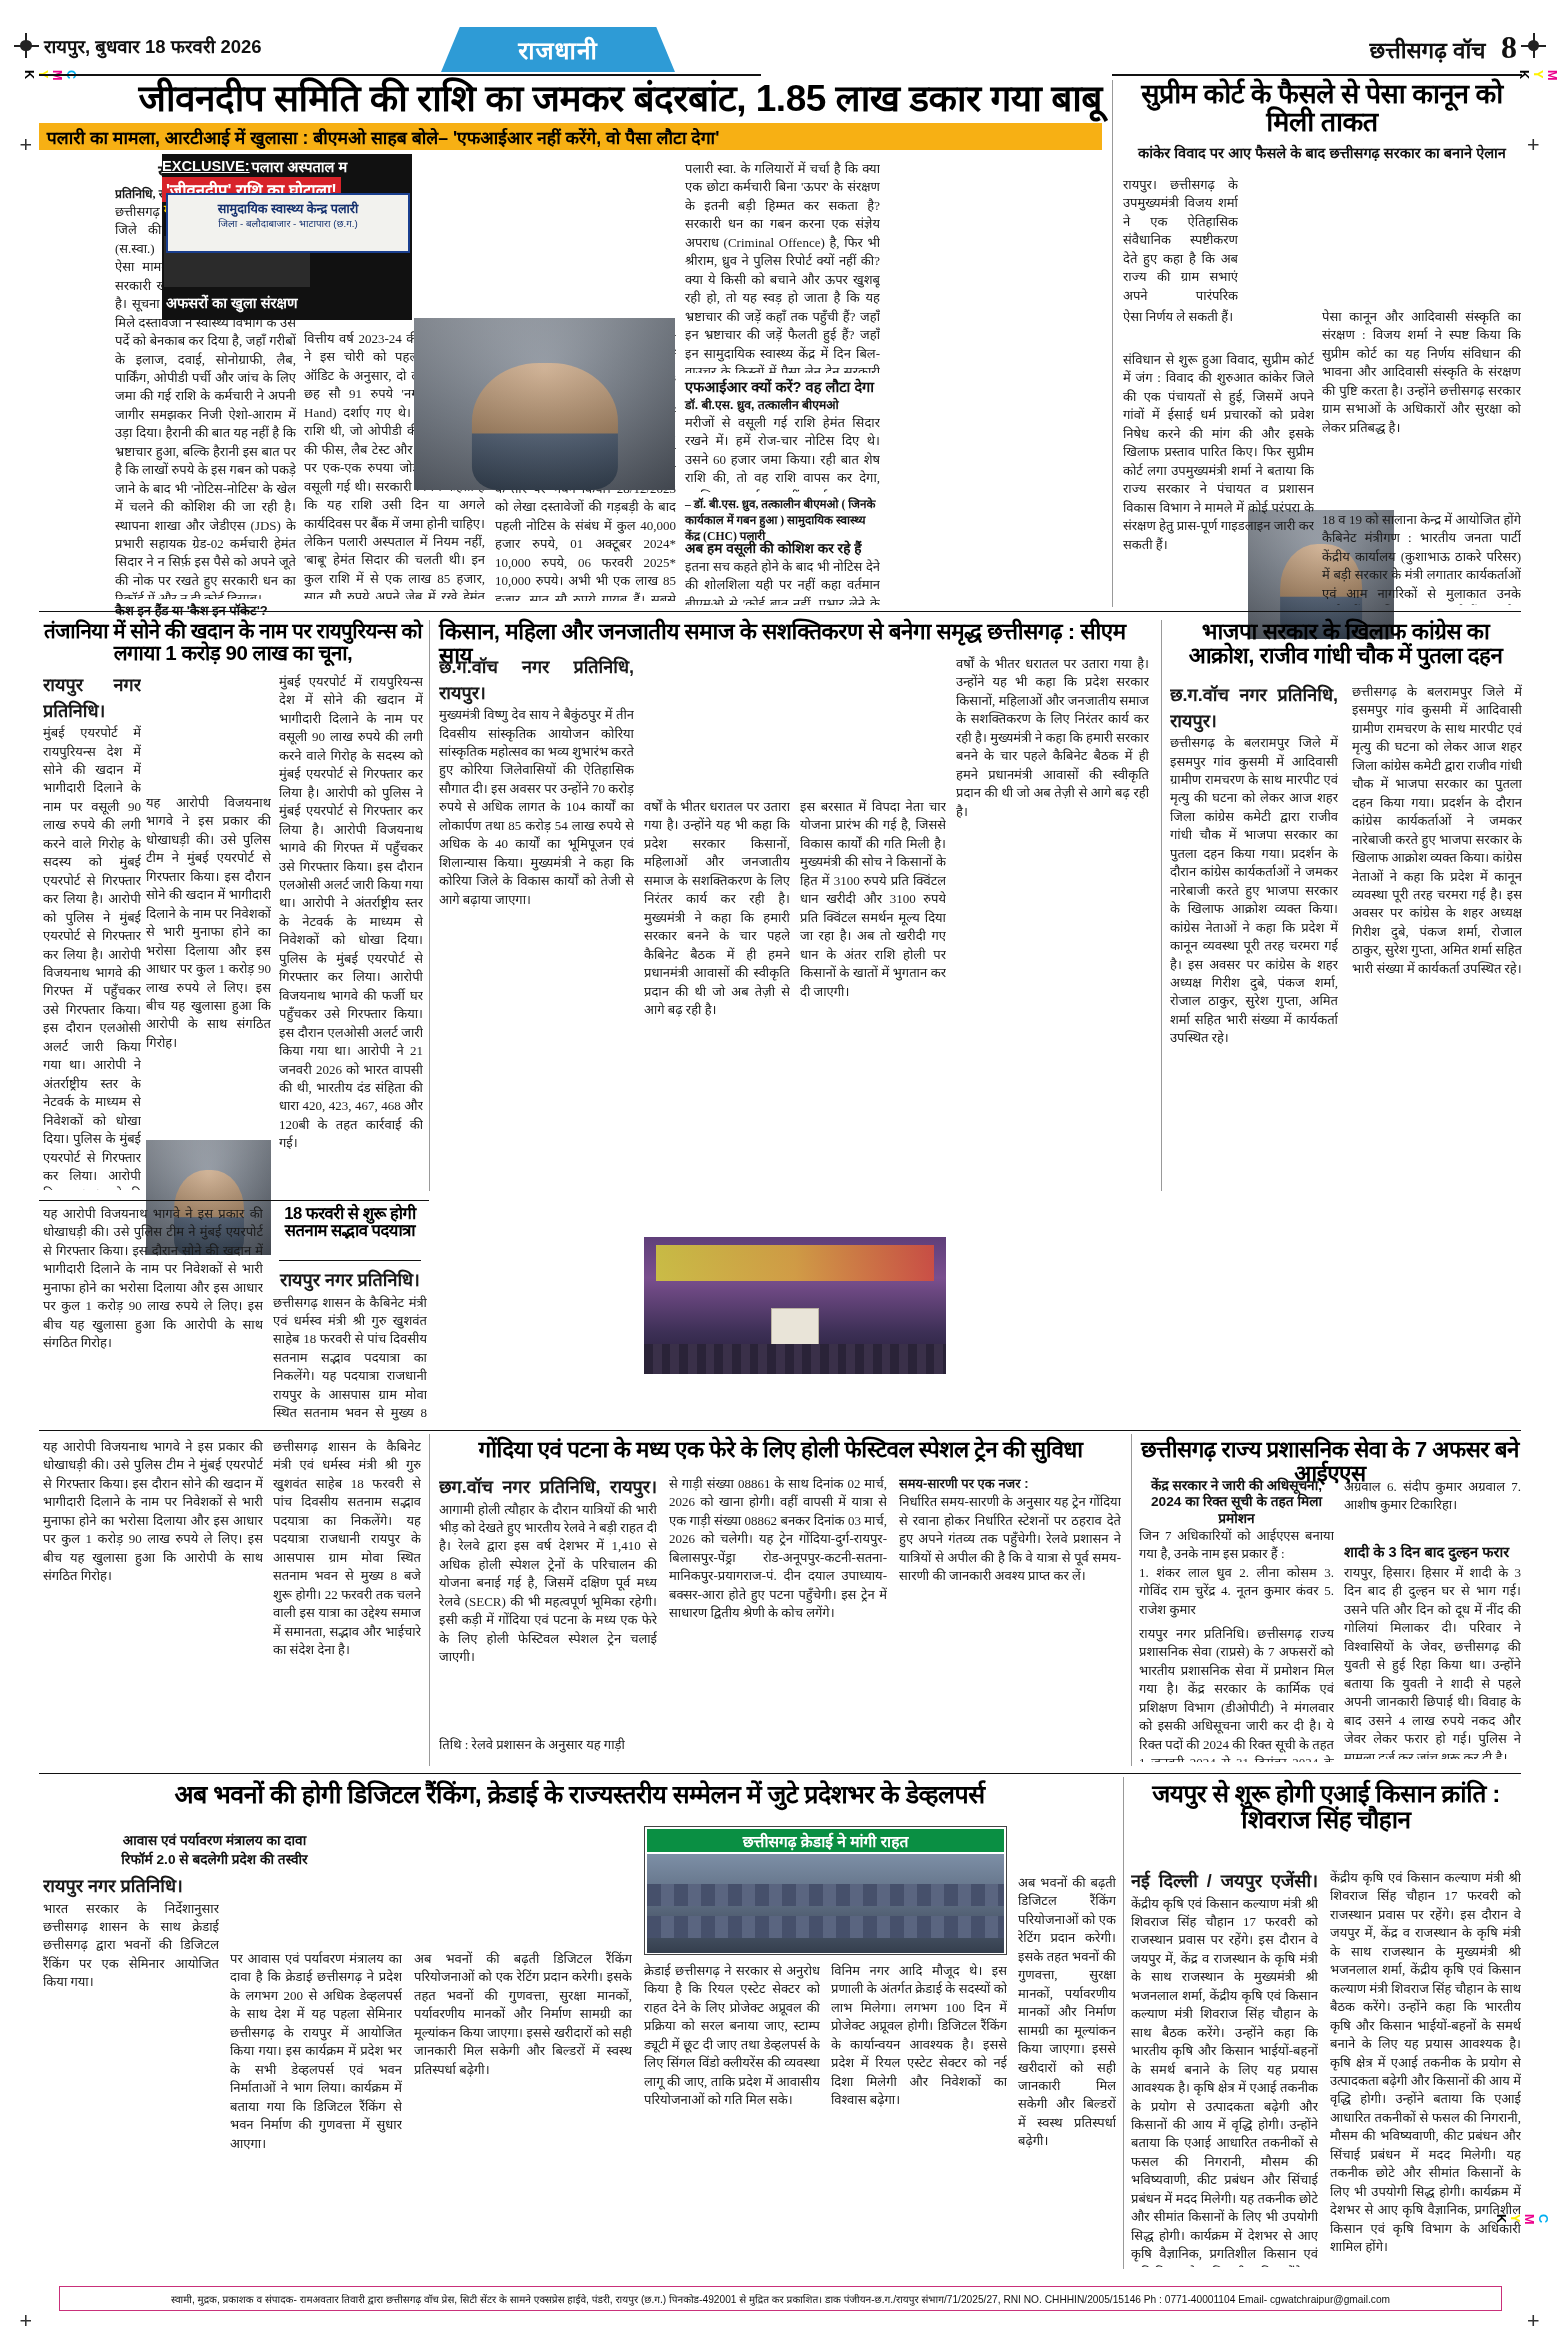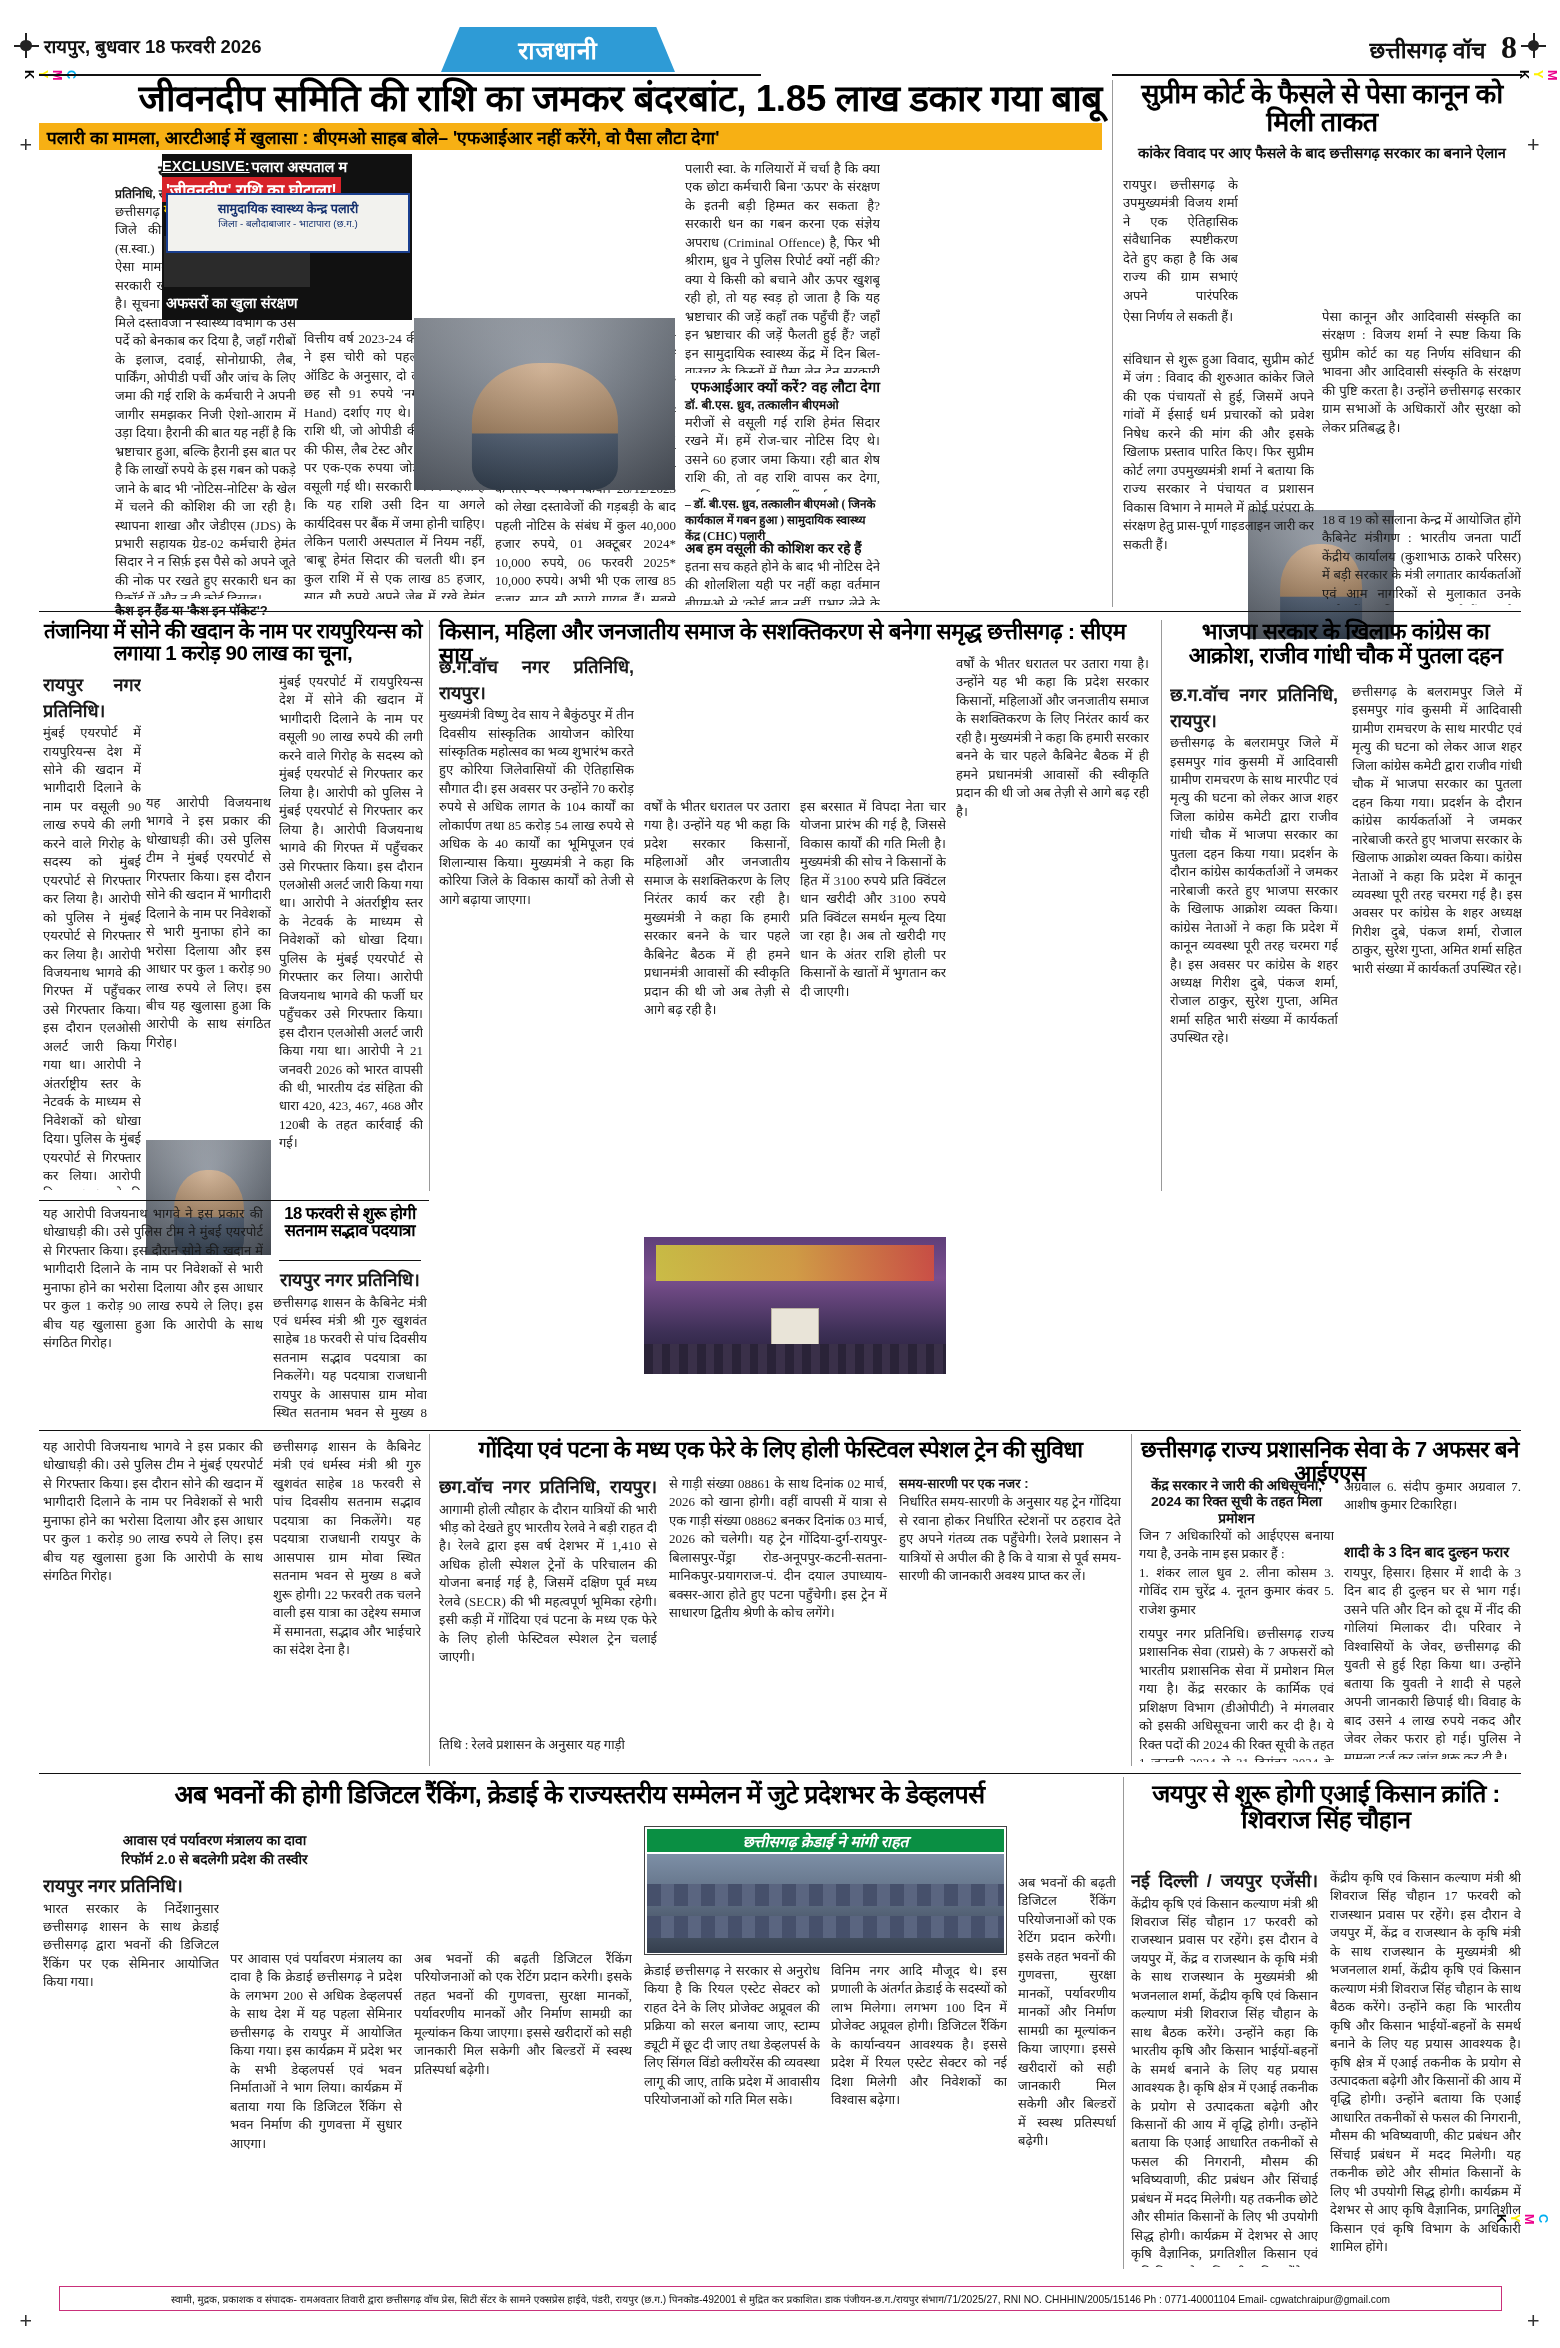--- a/index.html
+++ b/index.html
@@ -164,21 +164,21 @@
   <div class="sec subhead-inline" style="left:115px; top:601px; width:181px;">कैश इन हैंड या 'कैश इन पॉकेट'?</div>
   <div class="sec body-col" style="left:115px; top:618px; width:181px; height:0px; overflow:hidden;"></div>
 
   <div class="sec body-col" style="left:304px; top:330px; width:181px; height:269px; overflow:hidden;">वित्तीय वर्ष 2023-24 की ऑडिट रिपोर्ट ने इस चोरी को पहली पर्त खोली। ऑडिट के अनुसार, दो लाख 36 हजार, छह सौ 91 रुपये 'नगद' (Cash in Hand) दर्शाए गए थे। यह वह पवित्र राशि थी, जो ओपीडी की पर्ची, एक्स-रे की फीस, लैब टेस्ट और पार्किंग के नाम पर एक-एक रुपया जोड़कर मरीजों से वसूली गई थी। सरकारी नियम कहता है कि यह राशि उसी दिन या अगले कार्यदिवस पर बैंक में जमा होनी चाहिए। लेकिन पलारी अस्पताल में नियम नहीं, 'बाबू' हेमंत सिदार की चलती थी। इन कुल राशि में से एक लाख 85 हजार, सात सौ रुपये अपने जेब में रखे हेमंत सिदार ने अपने पास रख लिया। ताज्जुब की बात यह है कि यह राशि किस्तों में गड़बड़ाकर मुकदमे में कहीं भी यह प्रकाशित होता।</div>
 
   <div class="sec body-col" style="left:495px; top:330px; width:181px; height:39px; overflow:hidden;">दस्तावेजों को झांक हर चोरी का पता चला। यह सामने आया कि अधिकारियों की मिलीभगत से शासन को राशि पर झांका जाता रहा और यदि जिसे चुपाने का रुख निकाला गया है।</div>
   <div class="sec subhead-inline" style="left:495px; top:373px; width:181px; font-size:12.7px;">भ्रष्टाचार का 'इंस्टॉलमेंट प्लान': किश्तों में लौटा रहा चोरी का माल</div>
   <div class="sec body-col" style="left:495px; top:406px; width:181px; height:195px; overflow:hidden;">दस्तावेजों की कड़ियां बताती हैं कि पूर्व खंड चिकित्सा अधिकारी (BMO) डॉ. बी.एस. ध्रुव ने नोटिस देने को झूठी राशि को, लेकिन कार्रवाई के नाम पर 'फ़ाइल के तौर पर' गबन किया। 28/12/2023 को लेखा दस्तावेजों की गड़बड़ी के बाद पहली नोटिस के संबंध में कुल 40,000 हजार रुपये, 01 अक्टूबर 2024* 10,000 रुपये, 06 फरवरी 2025* 10,000 रुपये। अभी भी एक लाख 85 हजार, सात सौ रुपये गायब हैं। सबसे बड़ा सवाल यह है कि जो 60 हजार जमा किए गए, उनका न कोई बिल, न बैंक का स्लिप है और न ही सीधे अस्पताल के रिकॉर्ड में मौजूद।</div>
 
   <div class="sec body-col" style="left:685px; top:160px; width:195px; height:213px; overflow:hidden;">पलारी स्वा. के गलियारों में चर्चा है कि क्या एक छोटा कर्मचारी बिना 'ऊपर' के संरक्षण के इतनी बड़ी हिम्मत कर सकता है? सरकारी धन का गबन करना एक संज्ञेय अपराध (Criminal Offence) है, फिर भी श्रीराम, ध्रुव ने पुलिस रिपोर्ट क्यों नहीं की? क्या ये किसी को बचाने और ऊपर खुशबू रही हो, तो यह स्वड़ हो जाता है कि यह भ्रष्टाचार की जड़ें कहाँ तक पहुँची हैं? जहाँ इन भ्रष्टाचार की जड़ें फैलती हुई हैं? जहाँ इन सामुदायिक स्वास्थ्य केंद्र में दिन बिल-वाउचर के किस्तों में पैसा लेन देन सरकारी नियम के तहत आता है? यह मामला केवल एक कर्मचारी</div>
-  <div class="sec subhead-inline" style="left:685px; top:376px; width:195px; font-size:14.6px;text-align:right;">एफआईआर क्यों करें? वह लौटा देगा</div>
+  <div class="sec subhead-inline" style="left:685px; top:376px; width:195px; font-size:14.6px;">एफआईआर क्यों करें? वह लौटा देगा</div>
   <div class="sec" style="left:685px; top:396px; width:195px; font-weight:bold; font-size:12.2px; font-family:'Liberation Sans',sans-serif;">डॉ. बी.एस. ध्रुव, तत्कालीन बीएमओ</div>
   <div class="sec body-col" style="left:685px; top:414px; width:195px; height:78px; overflow:hidden;">मरीजों से वसूली गई राशि हेमंत सिदार रखने में। हमें रोज-चार नोटिस दिए थे। उसने 60 हजार जमा किया। रही बात शेष राशि की, तो वह राशि वापस कर देगा, इसलिए एफआईआर नहीं कराई।</div>
   <div class="sec" style="left:685px; top:495px; width:195px; font-weight:bold; font-size:11.7px;">– डॉ. बी.एस. ध्रुव, तत्कालीन बीएमओ ( जिनके कार्यकाल में गबन हुआ ) सामुदायिक स्वास्थ्य केंद्र (CHC) पलारी</div>
   <div class="sec subhead-inline" style="left:685px; top:538px; width:195px; font-size:13.7px;">अब हम वसूली की कोशिश कर रहे हैं</div>
   <div class="sec body-col" style="left:685px; top:558px; width:195px; height:47px; overflow:hidden;">इतना सच कहते होने के बाद भी नोटिस देने की शोलशिला यही पर नहीं कहा वर्तमान बीएमओ से 'कोई बात नहीं, प्रभार लेने के बाद जब जाहों का मिलान किया गया, तो राशि कम मिली। पता चला कि वह पैसा हेमंत सिदार के द्वारा जेबीएस के खाते में राशि जमा करने के लिए कहा गया। उस बात से कहा गया है और अब नोटिस देकर वसूली की कार्रवाई की जा रही है।</div>
 
   <div class="sec excl-box" style="left:162px; top:154px; width:250px; height:166px;">
     <div style="position:absolute; left:0; top:2px; width:100%; display:flex; align-items:center; gap:2px;">
       <span class="excl-white" style="font-size:14.6px;text-decoration:underline;">EXCLUSIVE:</span>
       <span class="excl-white" style="font-size:14.6px;">पलारा अस्पताल म</span>
@@ -296,21 +296,21 @@
   <div class="sec body-col" style="left:1139px; top:1625px; width:195px; height:137px; overflow:hidden;">रायपुर नगर प्रतिनिधि। छत्तीसगढ़ राज्य प्रशासनिक सेवा (राप्रसे) के 7 अफसरों को भारतीय प्रशासनिक सेवा में प्रमोशन मिल गया है। केंद्र सरकार के कार्मिक एवं प्रशिक्षण विभाग (डीओपीटी) ने मंगलवार को इसकी अधिसूचना जारी कर दी है। ये रिक्त पदों की 2024 की रिक्त सूची के तहत 1 जनवरी 2024 से 31 दिसंबर 2024 के बीच प्रभार में शामिल किए गए हैं। इन सभी अधिकारियों को प्रोवेशन पर नियुक्त करते हुए आईएएस कैडर आवंटित किया गया है।</div>
 
   <div class="hline" style="left:39px; top:1773px; width:1482px;"></div>
 
   <div class="sec hl" style="left:43px; top:1781px; width:1073px; font-size:25px; text-align:center;">अब भवनों की होगी डिजिटल रैंकिंग, क्रेडाई के राज्यस्तरीय सम्मेलन में जुटे प्रदेशभर के डेव्हलपर्स</div>
 
   <div class="sec" style="left:68px; top:1830px; width:293px; font-size:13.7px; font-weight:bold; text-align:center; font-family:'Liberation Sans',sans-serif;">आवास एवं पर्यावरण मंत्रालय का दावा</div>
   <div class="sec" style="left:68px; top:1849px; width:293px; font-size:13.7px; font-weight:bold; text-align:center; font-family:'Liberation Sans',sans-serif;">रिफॉर्म 2.0 से बदलेगी प्रदेश की तस्वीर</div>
 
   <div class="sec boxed" style="left:644px; top:1826px; width:363px; height:129px; background:#fff; padding:2px;">
-    <div class="green-bar" style="height:23.4px; font-size:15.6px;font-style:italic;">छत्तीसगढ़ क्रेडाई ने मांगी राहत</div>
+    <div class="green-bar" style="height:23.4px; font-size:15.6px;">छत्तीसगढ़ क्रेडाई ने मांगी राहत</div>
     <div class="crowd-photo" style="width:100%; height:99px; margin-top:2px;">
       <div class="row" style="top:30%; height:22%;"></div>
       <div class="row" style="top:62%; height:22%;"></div>
     </div>
   </div>
 
   <div class="sec body-col" style="left:43px; top:1874px; width:176px; height:392px; overflow:hidden;">
     <div class="byline">रायपुर नगर प्रतिनिधि।</div>
     <div>भारत सरकार के निर्देशानुसार छत्तीसगढ़ शासन के साथ क्रेडाई छत्तीसगढ़ द्वारा भवनों की डिजिटल रैंकिंग पर एक सेमिनार आयोजित किया गया।</div>
   </div>

